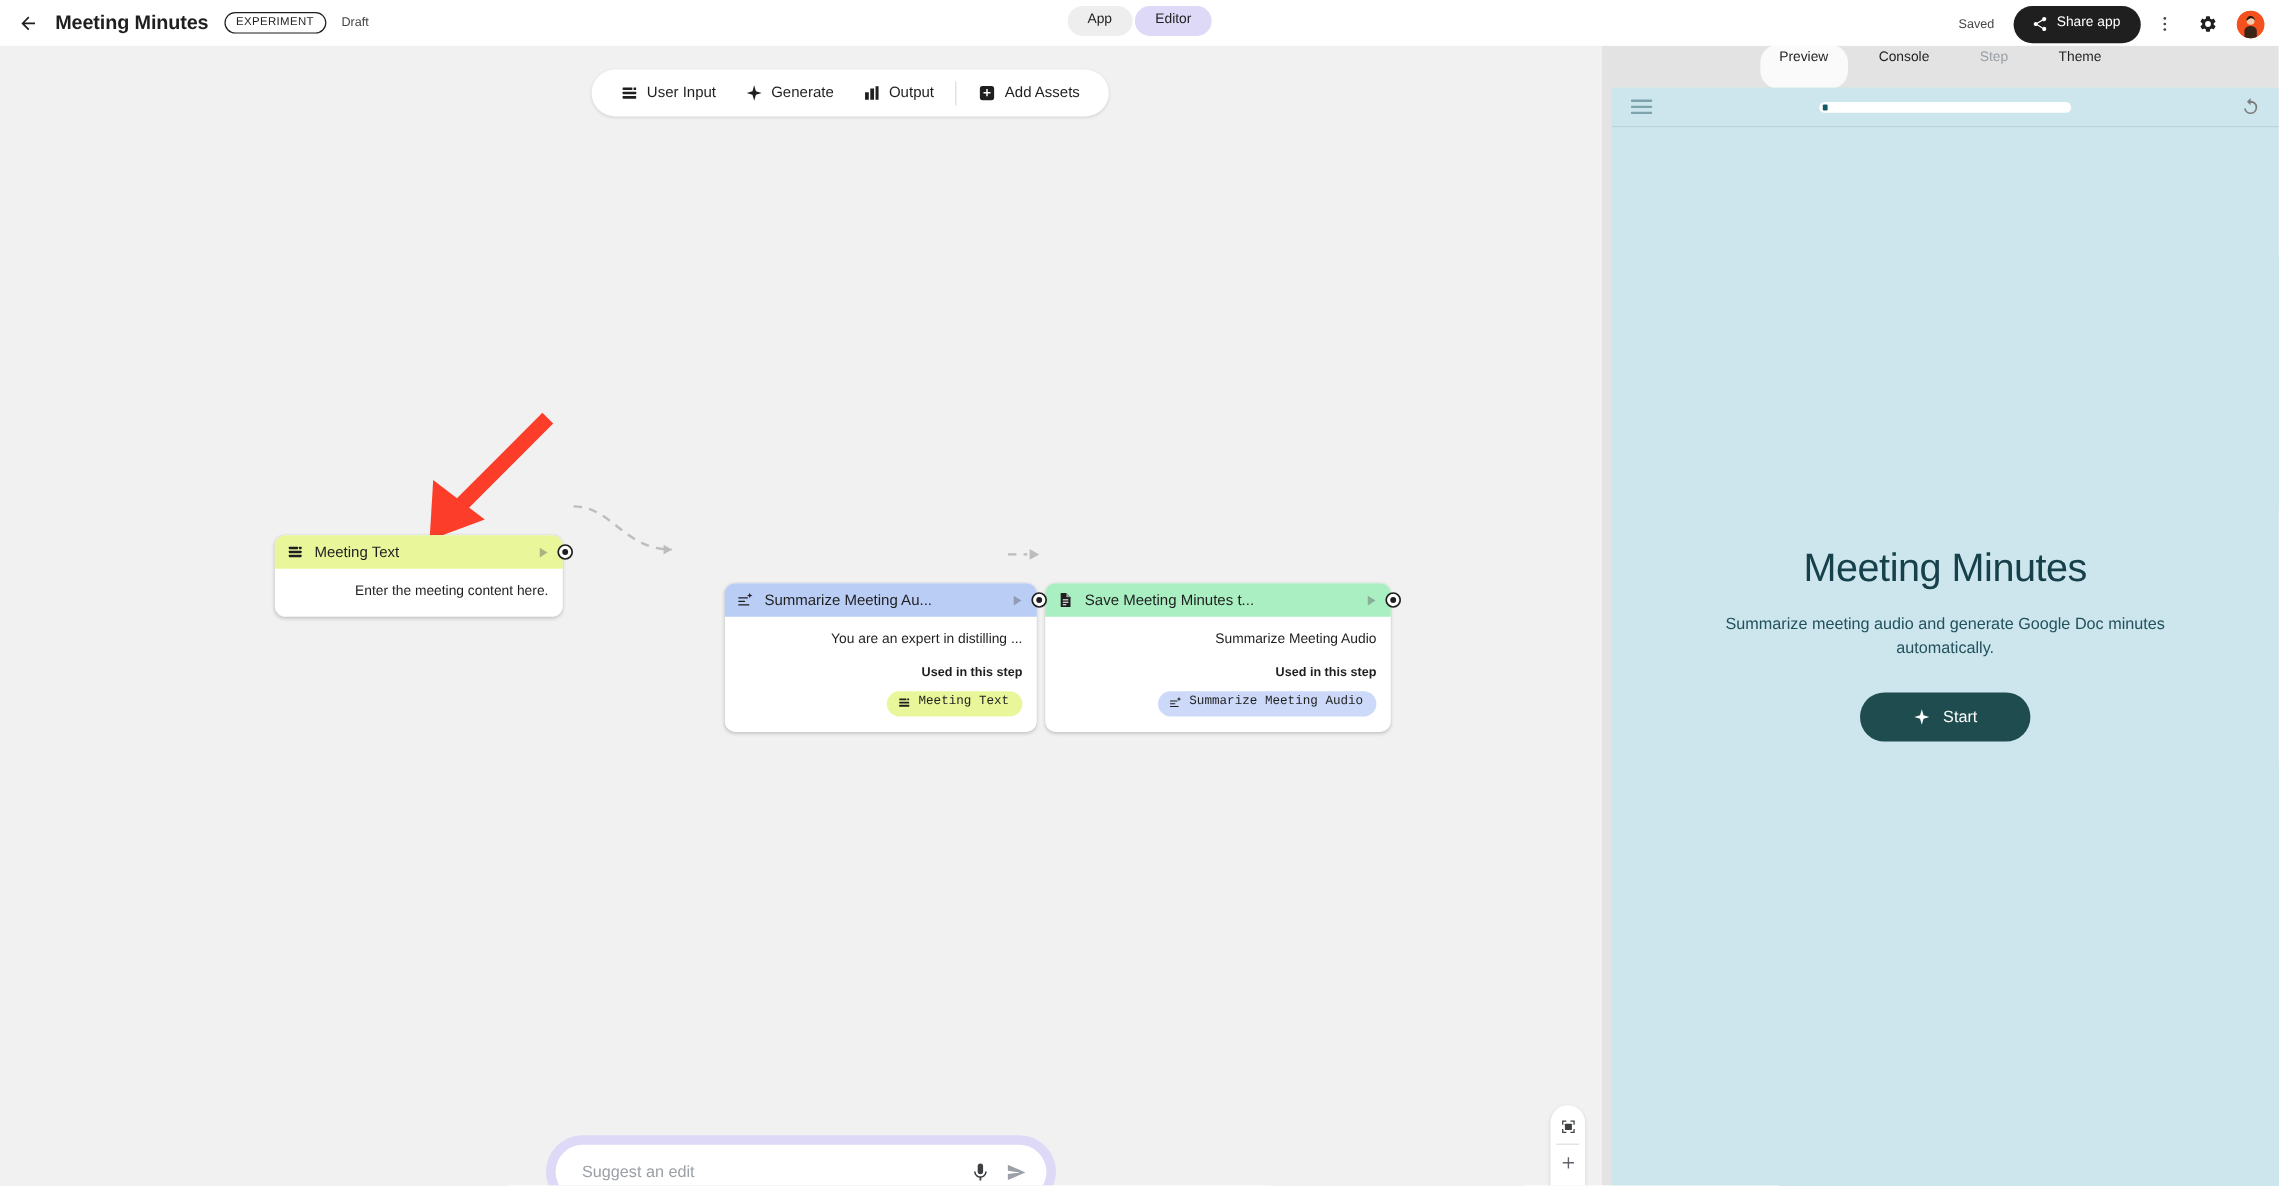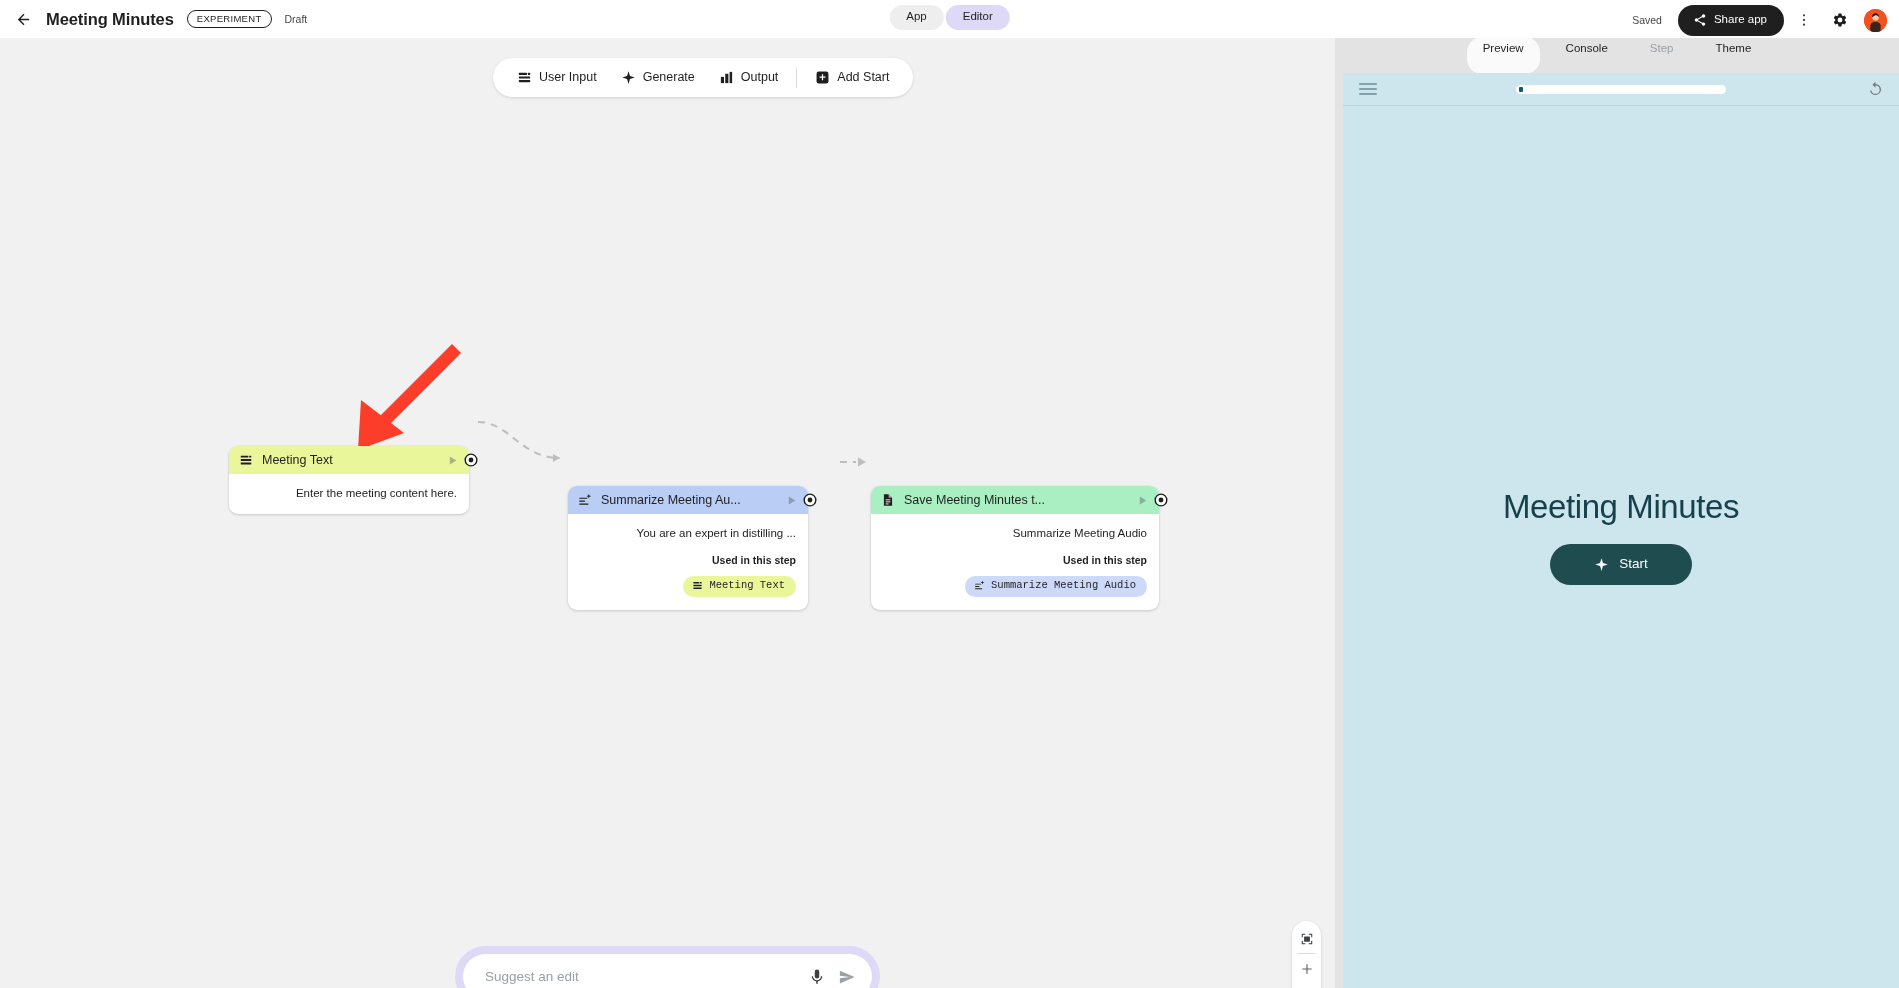--- a/index.html
+++ b/index.html
@@ -147,21 +147,21 @@
     margin-top: 10px;
     border-radius: 11px; padding: 3px 11px 4px 9px;
     font-family: "Liberation Mono", monospace;
     font-size: 10.5px; color: #1f1f1f; cursor: pointer;
     line-height: 1.3;
   }
   .chip svg { width: 11px; height: 11px; flex: none; }
 
   .node-meeting { left: 229px; top: 408px; width: 240px; }
   .node-meeting .node-head { background: #e9f79a; }
-  .node-summarize { left: 568px; top: 448px; width: 240px; }
+  .node-summarize { left: 604px; top: 448px; width: 260px; }
   .node-summarize .node-head { background: #b9cdf5; }
   .node-save { left: 871px; top: 448px; width: 288px; }
   .node-save .node-head { background: #a9efc2; }
 
   .connectors { position: absolute; left: 0; top: 0; width: 1335px; height: 950px; pointer-events: none; }
   .annotation-arrow { position: absolute; left: 330px; top: 300px; pointer-events: none; }
 
   
   .promptbar {
     position: absolute; left: 455px; top: 908px;
@@ -354,21 +354,21 @@
           <rect x="17" y="3" width="4" height="18" fill="#1f1f1f"></rect>
         </svg>
         <span>Output</span>
       </div>
       <div class="tool-divider"></div>
       <div class="tool-item">
         <svg viewBox="0 0 24 24">
           <rect x="2.5" y="2.5" width="19" height="19" rx="3.5" fill="#1f1f1f"></rect>
           <path d="M11 6.8h2v3.7h3.7v2H13v3.7h-2v-3.7H7.3v-2H11z" fill="#ffffff"></path>
         </svg>
-        <span>Add Start</span>
+        <span>Add Assets</span>
       </div>
     </div>
 
     <div class="node node-meeting">
       <div class="node-head">
         <svg class="nh-icon" viewBox="0 0 24 24">
           <rect x="3" y="4.5" width="13" height="3.4" rx="0.6" fill="#1f1f1f"></rect>
           <rect x="17.5" y="4.5" width="3.5" height="3.4" rx="0.6" fill="#1f1f1f"></rect>
           <rect x="3" y="10.3" width="18" height="3.4" rx="0.6" fill="#1f1f1f"></rect>
           <rect x="3" y="16.1" width="18" height="3.4" rx="0.6" fill="#1f1f1f"></rect>
@@ -514,20 +514,21 @@
           <div class="pv-urldot"></div>
         </div>
         <svg class="pv-refresh" viewBox="0 0 24 24">
           <path d="M12 5V2.2L8.2 6 12 9.8V7a5.2 5.2 0 1 1-5.1 6.2H5.1A7 7 0 1 0 12 5z" fill="#7a7a7a"></path>
         </svg>
       </div>
       <div class="pv-rule"></div>
 
       <div class="pv-content">
         <div class="pv-title">Meeting Minutes</div>
+        <div class="pv-sub">Summarize meeting audio and generate Google Doc minutes automatically.</div>
         <button class="pv-start">
           <svg viewBox="0 0 24 24">
             <path d="M12 1.8 L14.3 9.7 L22 12 L14.3 14.3 L12 22.2 L9.7 14.3 L2 12 L9.7 9.7 Z" fill="#ffffff"></path>
           </svg>
           <span>Start</span>
         </button>
       </div>
     </div>
   </div>
 

